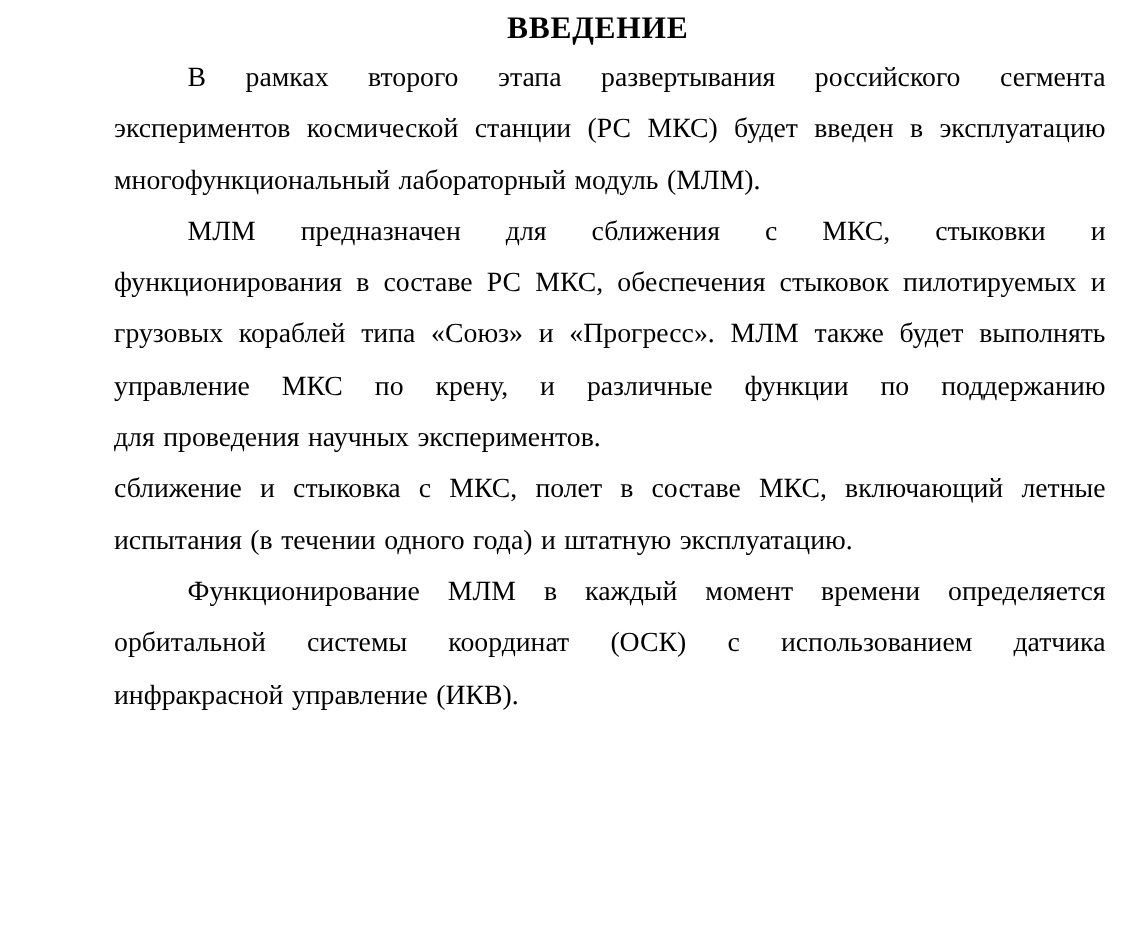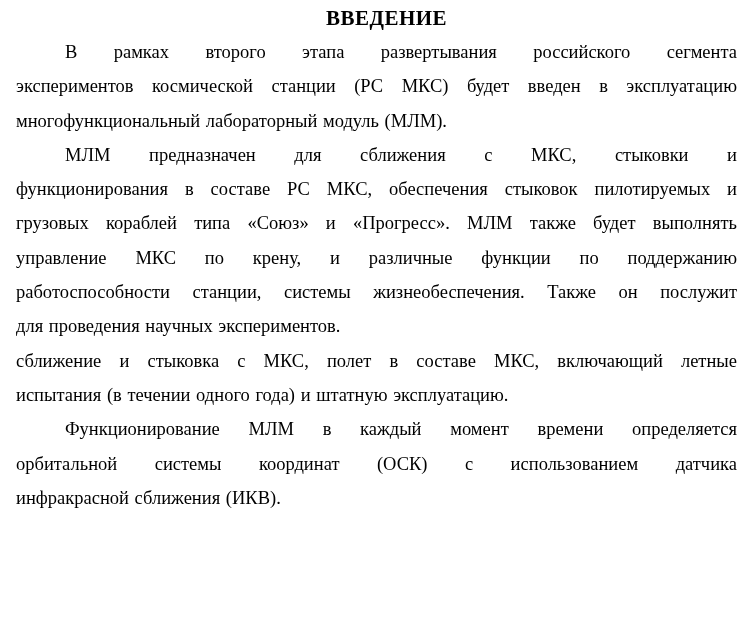--- a/index.html
+++ b/index.html
@@ -9,32 +9,33 @@
   }
   .page {
     position: relative;
     width: 750px;
     height: 623px;
     background: #ffffff;
     font-family: "Liberation Serif", "DejaVu Serif", serif;
     color: #000000;
     overflow: hidden;
     box-sizing: border-box;
+    padding-left: 24px;
   }
   .title {
     margin: 0 13px 0 36px;
     padding-top: 6px;
     text-align: center;
     font-weight: bold;
     font-size: 21px;
     line-height: 24px;
     letter-spacing: 0.5px;
   }
   .body {
-    margin: 5px 13px 0 16px;
+    margin: 5px 13px 0 52px;
     font-size: 18.5px;
     line-height: 34.3px;
   }
   .paragraph {
     margin: 0;
   }
   .line {
     text-align: justify;
     text-align-last: justify;
     word-spacing: 1px;
@@ -55,26 +56,25 @@
       <div class="paragraph">
         <div class="line first">В рамках второго этапа развертывания российского сегмента</div>
         <div class="line">экспериментов космической станции (РС МКС) будет введен в эксплуатацию</div>
         <div class="line last">многофункциональный лабораторный модуль (МЛМ).</div>
       </div>
       <div class="paragraph">
         <div class="line first">МЛМ предназначен для сближения с МКС, стыковки и</div>
         <div class="line">функционирования в составе РС МКС, обеспечения стыковок пилотируемых и</div>
         <div class="line">грузовых кораблей типа «Союз» и «Прогресс». МЛМ также будет выполнять</div>
         <div class="line">управление МКС по крену, и различные функции по поддержанию</div>
-        <div class="line">работоспособности станции, системы жизнеобеспечения. Также он послужит</div>
         <div class="line last">для проведения научных экспериментов.</div>
       </div>
       <div class="paragraph">
         <div class="line">сближение и стыковка с МКС, полет в составе МКС, включающий летные</div>
         <div class="line last">испытания (в течении одного года) и штатную эксплуатацию.</div>
       </div>
       <div class="paragraph">
         <div class="line first">Функционирование МЛМ в каждый момент времени определяется</div>
         <div class="line">орбитальной системы координат (ОСК) с использованием датчика</div>
-        <div class="line last">инфракрасной сближения (ИКВ).</div>
+        <div class="line last">инфракрасной управление (ИКВ).</div>
       </div>
     </div>
 </div>
 
 </body></html>

